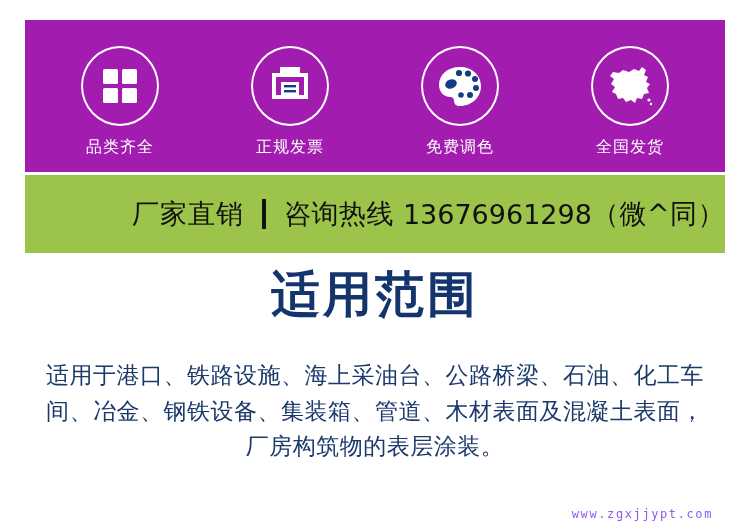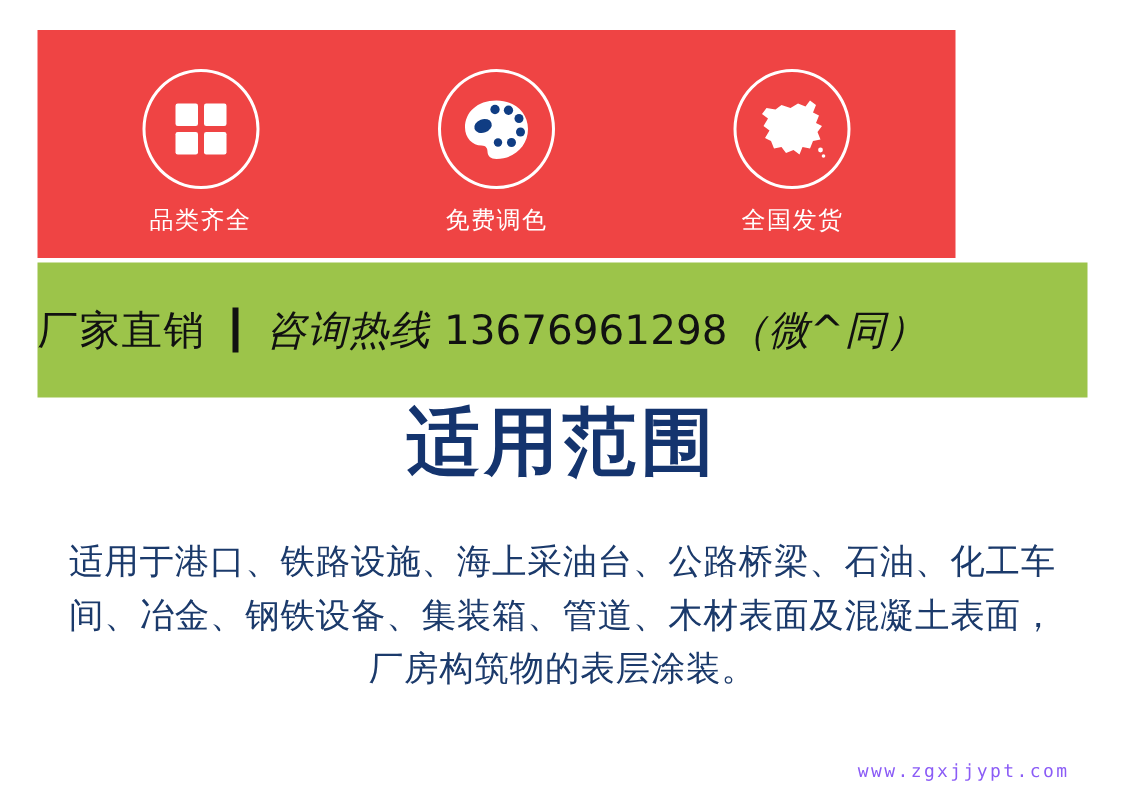--- a/index.html
+++ b/index.html
@@ -13,23 +13,23 @@
     font-family: "Liberation Sans", "DejaVu Sans", sans-serif;
     overflow: hidden;
     position: relative;
   }
 
   
   .feature-strip {
     position: absolute;
     left: 25px;
     top: 20px;
-    width: 612px;
+    width: 700px;
     height: 152px;
-    background: #ef4444;
+    background: #a21caf;
     box-sizing: border-box;
   }
   .feature-row {
     display: flex;
     height: 100%;
     align-items: center;
     justify-content: space-around;
     padding: 0 10px;
     box-sizing: border-box;
   }
@@ -59,44 +59,44 @@
     white-space: nowrap;
     font-family: "DejaVu Sans", "Liberation Sans", sans-serif;
   }
 
   
   .hotline-band {
     position: absolute;
     left: 25px;
     top: 175px;
     width: 700px;
-    height: 90px;
+    height: 78px;
     background: #9cc44a;
     display: flex;
     align-items: center;
-    justify-content: flex-start;
+    justify-content: flex-end;
     box-sizing: border-box;
   }
   .hotline-inner {
     display: flex;
     align-items: center;
     color: #111111;
     font-size: 27px;
     white-space: nowrap;
     font-family: "DejaVu Sans", "Liberation Sans", sans-serif;
   }
   .hotline-brand { letter-spacing: 1px; }
   .hotline-divider {
     display: inline-block;
     width: 4px;
     height: 30px;
     background: #111111;
     margin: 0 18px;
   }
-  .hotline-text { letter-spacing: 0.5px; font-style: italic; }
+  .hotline-text { letter-spacing: 0.5px; }
   .hotline-phone { letter-spacing: 0px; }
 
   
   .section {
     position: absolute;
     left: 0;
     top: 268px;
     width: 750px;
     text-align: center;
   }
@@ -141,20 +141,35 @@
         <svg width="40" height="40" viewBox="0 0 40 40">
           <rect x="3" y="3" width="15" height="15" rx="1.5" fill="#ffffff"></rect>
           <rect x="22" y="3" width="15" height="15" rx="1.5" fill="#ffffff"></rect>
           <rect x="3" y="22" width="15" height="15" rx="1.5" fill="#ffffff"></rect>
           <rect x="22" y="22" width="15" height="15" rx="1.5" fill="#ffffff"></rect>
         </svg>
       </div>
       <div class="feature-label">品类齐全</div>
     </div>
 
+    <div class="feature-item">
+      <div class="feature-circle">
+        <svg width="42" height="42" viewBox="0 0 42 42">
+
+          <rect x="11" y="2" width="20" height="7" fill="#ffffff"></rect>
+
+          <path d="M5 10 h32 v22 h-32 z" fill="none" stroke="#ffffff" stroke-width="4"></path>
+
+          <rect x="12" y="17" width="18" height="13" fill="#ffffff"></rect>
+          <rect x="15" y="20" width="12" height="2.4" fill="#103d83"></rect>
+          <rect x="15" y="25" width="12" height="2.4" fill="#103d83"></rect>
+        </svg>
+      </div>
+      <div class="feature-label">正规发票</div>
+    </div>
 
     <div class="feature-item">
       <div class="feature-circle">
         <svg width="46" height="42" viewBox="0 0 46 42">
           <path d="M23 2 C10 2 2 10 2 20 C2 27 7 32 13 32 C16 32 17 34 17 36 C17 39 19 41 23 41 C35 41 44 32 44 21 C44 10 35 2 23 2 Z" fill="#ffffff"></path>
 
           <ellipse cx="14" cy="19" rx="6" ry="4.5" fill="#103d83" transform="rotate(-20 14 19)"></ellipse>
 
           <circle cx="22" cy="8" r="3.1" fill="#103d83"></circle>
           <circle cx="31" cy="8.5" r="3.1" fill="#103d83"></circle>

